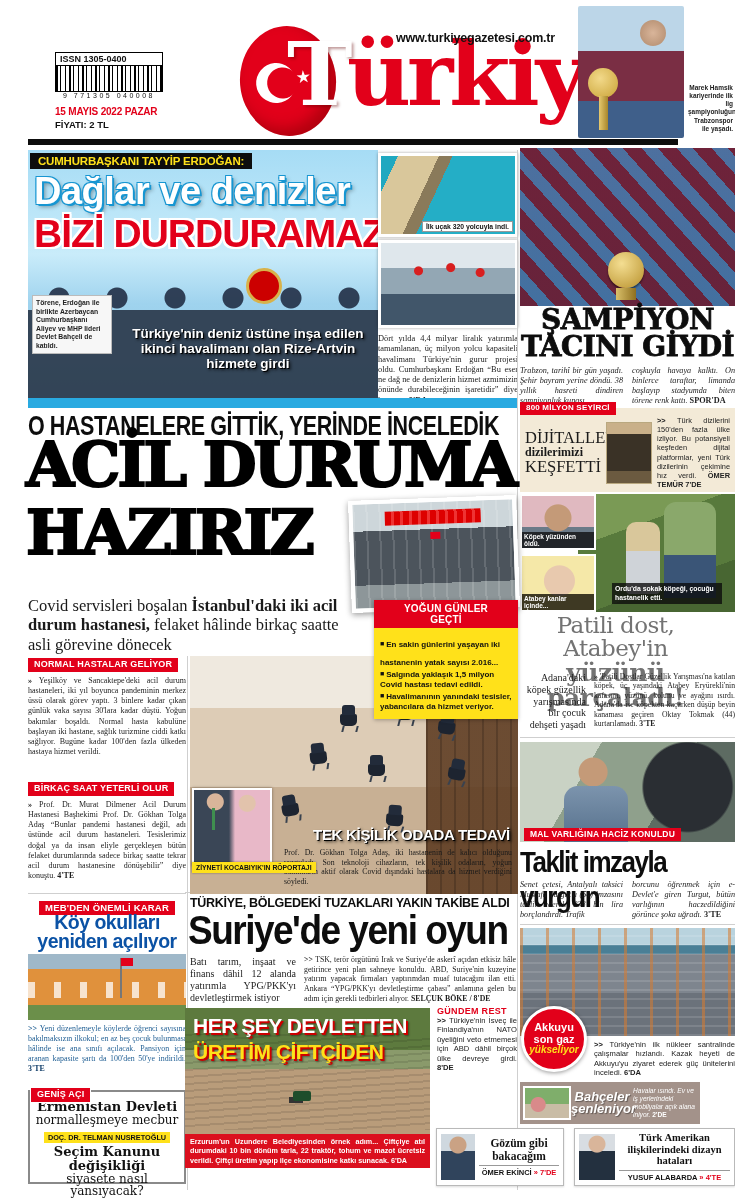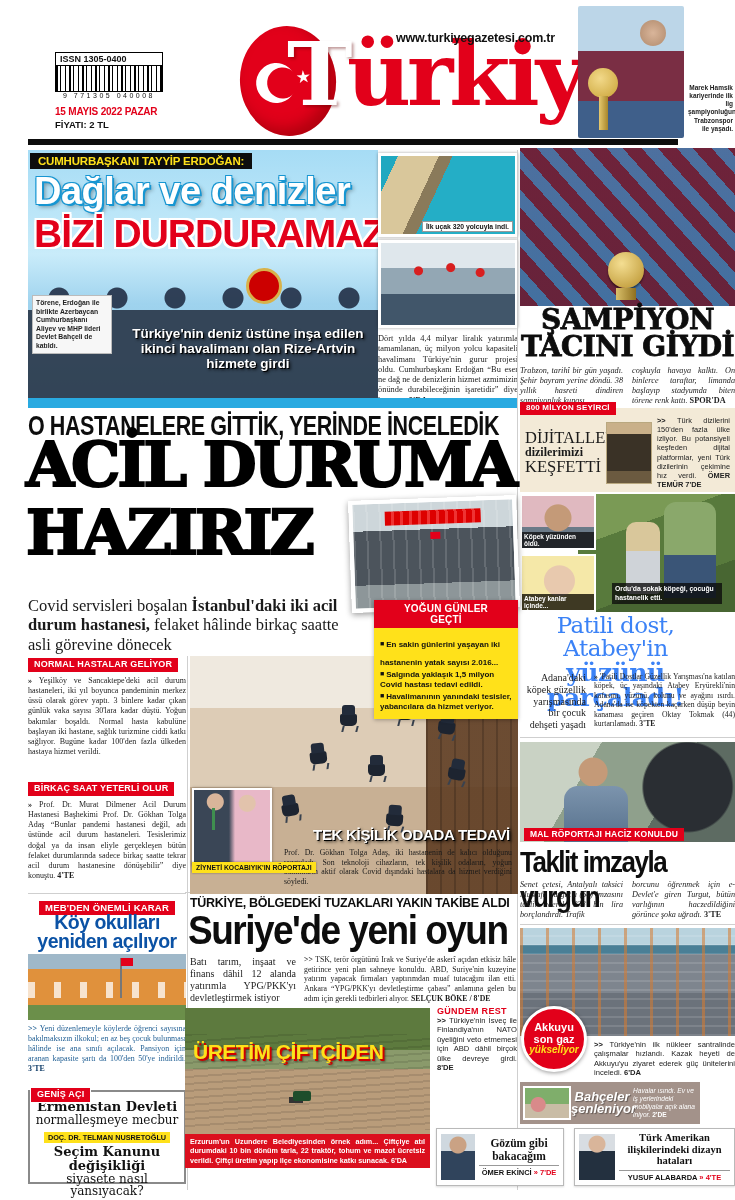--- a/index.html
+++ b/index.html
@@ -120,35 +120,35 @@
       <div class="abs" style="left:86px;top:8px;width:52px;height:96px;background:linear-gradient(180deg,#8aa86b 0 55%,#3a5577 55%);border-radius:12px 12px 0 0"></div>
       <div class="abs" style="left:34px;bottom:8px;width:110px;background:rgba(10,10,10,.78);color:#fff;font-size:6.8px;font-weight:bold;padding:2px 3px;line-height:1.25">Ordu'da sokak köpeği, çocuğu hastanelik etti.</div>
     </div>
     <div class="abs" style="left:0;top:0;width:76px;height:56px;border:2px solid #fff;background:radial-gradient(circle 14px at 50% 42%,#c49a78 13px,rgba(0,0,0,0) 14px),linear-gradient(180deg,#e0b9c0 0 60%,#6b7a88 60%)">
       <div class="abs" style="left:0;bottom:0;width:100%;background:rgba(10,10,10,.75);color:#fff;font-size:6.5px;font-weight:bold;padding:1px 2px">Köpek yüzünden öldü.</div>
     </div>
     <div class="abs" style="left:0;top:60px;width:76px;height:58px;border:2px solid #fff;background:radial-gradient(circle 16px at 52% 46%,#e8c9ae 15px,rgba(0,0,0,0) 16px),linear-gradient(180deg,#f5e8a8 0 70%,#d9c870 70%)">
       <div class="abs" style="left:0;bottom:0;width:100%;background:rgba(10,10,10,.75);color:#fff;font-size:6.5px;font-weight:bold;padding:1px 2px">Atabey kanlar içinde...</div>
     </div>
   </div>
-  <div class="abs dserif" style="left:520px;top:614px;width:191px;text-align:center;line-height:1;color:#3b82f6">
+  <div class="abs dserif" style="left:520px;top:614px;width:191px;text-align:center;line-height:1;color:#737373">
     <div style="font-size:23px;letter-spacing:-.5px">Patili dost, Atabey'in</div>
     <div style="font-size:25px;font-weight:bold;letter-spacing:-.5px">yüzünü parçaladı!</div>
   </div>
   <div class="abs body-txt" style="left:520px;top:672px;width:66px;font-size:10px;line-height:1.18;text-align:right">Adana'daki köpek güzellik yarışmasında bir çocuk dehşeti yaşadı</div>
   <div class="abs just body-txt" style="left:594px;top:672px;width:141px;font-size:7.7px;line-height:1.22">
     <span class="mark">'Patili Dostlar Güzellik Yarışması'na katılan köpek, üç yaşındaki Atabey Eryürekli'nin kafasını, yüzünü, kolunu ve ayağını ısırdı. Adana'da ise köpekten kaçarken düşüp beyin kanaması geçiren Oktay Tokmak (44) kurtarılamadı. </span>
     <b>3'TE</b>
   </div>
   <div class="hrule" style="left:520px;top:737px;width:215px"></div>
 
   <div class="abs" style="left:520px;top:742px;width:215px;height:100px;background:radial-gradient(circle 46px at 78% 45%,#2a2e33 44px,rgba(0,0,0,0) 46px),radial-gradient(circle 15px at 34% 30%,#c49a78 14px,rgba(0,0,0,0) 15px),linear-gradient(120deg,#c9d2c4 0 30%,#8fa08c 30% 65%,#5d6b62 65%)">
     <div class="abs" style="left:44px;top:44px;width:64px;height:56px;background:linear-gradient(180deg,#7c94ad,#56708c);border-radius:14px 14px 0 0"></div>
   </div>
-  <div class="abs redlab" style="left:524px;top:828px;font-size:8.5px;z-index:2">MAL RÖPORTAJI HACİZ KONULDU</div>
+  <div class="abs redlab" style="left:524px;top:828px;font-size:8.5px;z-index:2">MAL VARLIĞINA HACİZ KONULDU</div>
   <div class="abs" style="left:520px;top:845px;width:215px;font-size:26px;font-weight:bold;letter-spacing:-1.5px;color:#0d0d0d;transform:scaleY(1.12);transform-origin:left top">Taklit imzayla vurgun</div>
   <div class="abs just body-txt" style="left:520px;top:880px;width:103px;font-size:8.2px;line-height:1.2;font-style:italic">Senet çetesi, Antalyalı taksici Mustafa Turgut'u (54) imzasını taklit ederek 238 bin lira borçlandırdı. Trafik</div>
   <div class="abs just body-txt" style="left:632px;top:880px;width:103px;font-size:8.2px;line-height:1.2;font-style:italic">
     <span>borcunu öğrenmek için e-Devlet'e giren Turgut, bütün varlığının haczedildiğini görünce şoka uğradı. </span>
     <b style="font-style:normal">3'TE</b>
   </div>
   <div class="hrule" style="left:520px;top:924px;width:215px"></div>
 
   <div class="abs" style="left:520px;top:928px;width:215px;height:108px;background:repeating-linear-gradient(90deg,rgba(216,123,46,.55) 0 3px,rgba(0,0,0,0) 3px 26px),repeating-linear-gradient(0deg,rgba(255,255,255,.12) 0 2px,rgba(0,0,0,0) 2px 9px),linear-gradient(180deg,#b9d3de 0 16%,#4a7f96 16% 24%,#7e858e 24% 60%,#6b727b 60%)"></div>
   <div class="abs ctr" style="left:521px;top:1006px;width:66px;height:66px;background:#e2001a;border:3px solid #fff;border-radius:50%;box-shadow:0 1px 4px rgba(0,0,0,.4);color:#fff;font-weight:bold;display:flex;flex-direction:column;justify-content:center;line-height:1.05;z-index:2">
@@ -247,20 +247,21 @@
 
   <div class="abs" style="left:190px;top:896px;font-size:12.5px;font-weight:bold;letter-spacing:-.3px;color:#0d0d0d">TÜRKİYE, BÖLGEDEKİ TUZAKLARI YAKIN TAKİBE ALDI</div>
   <div class="abs" style="left:188px;top:908px;font-size:37px;font-weight:bold;letter-spacing:-1.5px;color:#0d0d0d;transform:scaleY(1.08);transform-origin:left top;white-space:nowrap">Suriye'de yeni oyun</div>
   <div class="abs just body-txt" style="left:190px;top:956px;width:106px;font-size:10px;line-height:1.2">Batı tarım, inşaat ve finans dâhil 12 alanda yatırımla YPG/PKK'yı devletleştirmek istiyor</div>
   <div class="abs just body-txt" style="left:304px;top:955px;width:212px;font-size:7.8px;line-height:1.24">
     <span class="mark2">TSK, terör örgütünü Irak ve Suriye'de askerî açıdan etkisiz hâle getirince yeni plan sahneye konuldu. ABD, Suriye'nin kuzeyine yatırım yapacak firmaları yaptırımdan muaf tutacağını ilan etti. Ankara “YPG/PKK'yı devletleştirme çabası” anlamına gelen bu adım için gerekli tedbirleri alıyor. </span>
     <b>SELÇUK BÖKE / 8'DE</b>
   </div>
 
   <div class="abs" style="left:185px;top:1008px;width:245px;height:160px;background:repeating-linear-gradient(176deg,rgba(0,0,0,.1) 0 2px,rgba(0,0,0,0) 2px 7px) 0 40%/100% 60% no-repeat,linear-gradient(180deg,#5d7a3e 0 26%,#8a9a6b 26% 38%,#b99c7a 38%);overflow:hidden">
+    <div class="abs" style="left:8px;top:6px;font-size:21px;font-weight:bold;color:#fff;letter-spacing:-.5px;text-shadow:2px 2px 0 #c00,3px 3px 2px rgba(0,0,0,.4)">HER ŞEY DEVLETTEN</div>
     <div class="abs" style="left:8px;top:32px;font-size:21px;font-weight:bold;color:#ffe11a;letter-spacing:-.5px;text-shadow:2px 2px 0 #c00,3px 3px 2px rgba(0,0,0,.4)">ÜRETİM ÇİFTÇİDEN</div>
     <div class="abs" style="left:44%;top:52%;width:18px;height:10px;background:#1e4d2b;border-radius:2px;box-shadow:-6px 4px 0 -2px #333"></div>
     <div class="abs" style="left:0;bottom:0;width:100%;background:#db0f1e;color:#fff;font-size:7.2px;font-weight:bold;line-height:1.3;padding:3px 5px;text-align:justify">
       <span>Erzurum'un Uzundere Belediyesinden örnek adım... Çiftçiye atıl durumdaki 10 bin dönüm tarla, 22 traktör, tohum ve mazot ücretsiz verildi. Çiftçi üretim yapıp ilçe ekonomisine katkı sunacak. </span>
       <b>6'DA</b>
     </div>
   </div>
 
   <div class="abs" style="left:437px;top:1006px;width:80px">
     <div style="color:#e2001a;font-weight:bold;font-size:9px;letter-spacing:.3px">GÜNDEM REST</div>

